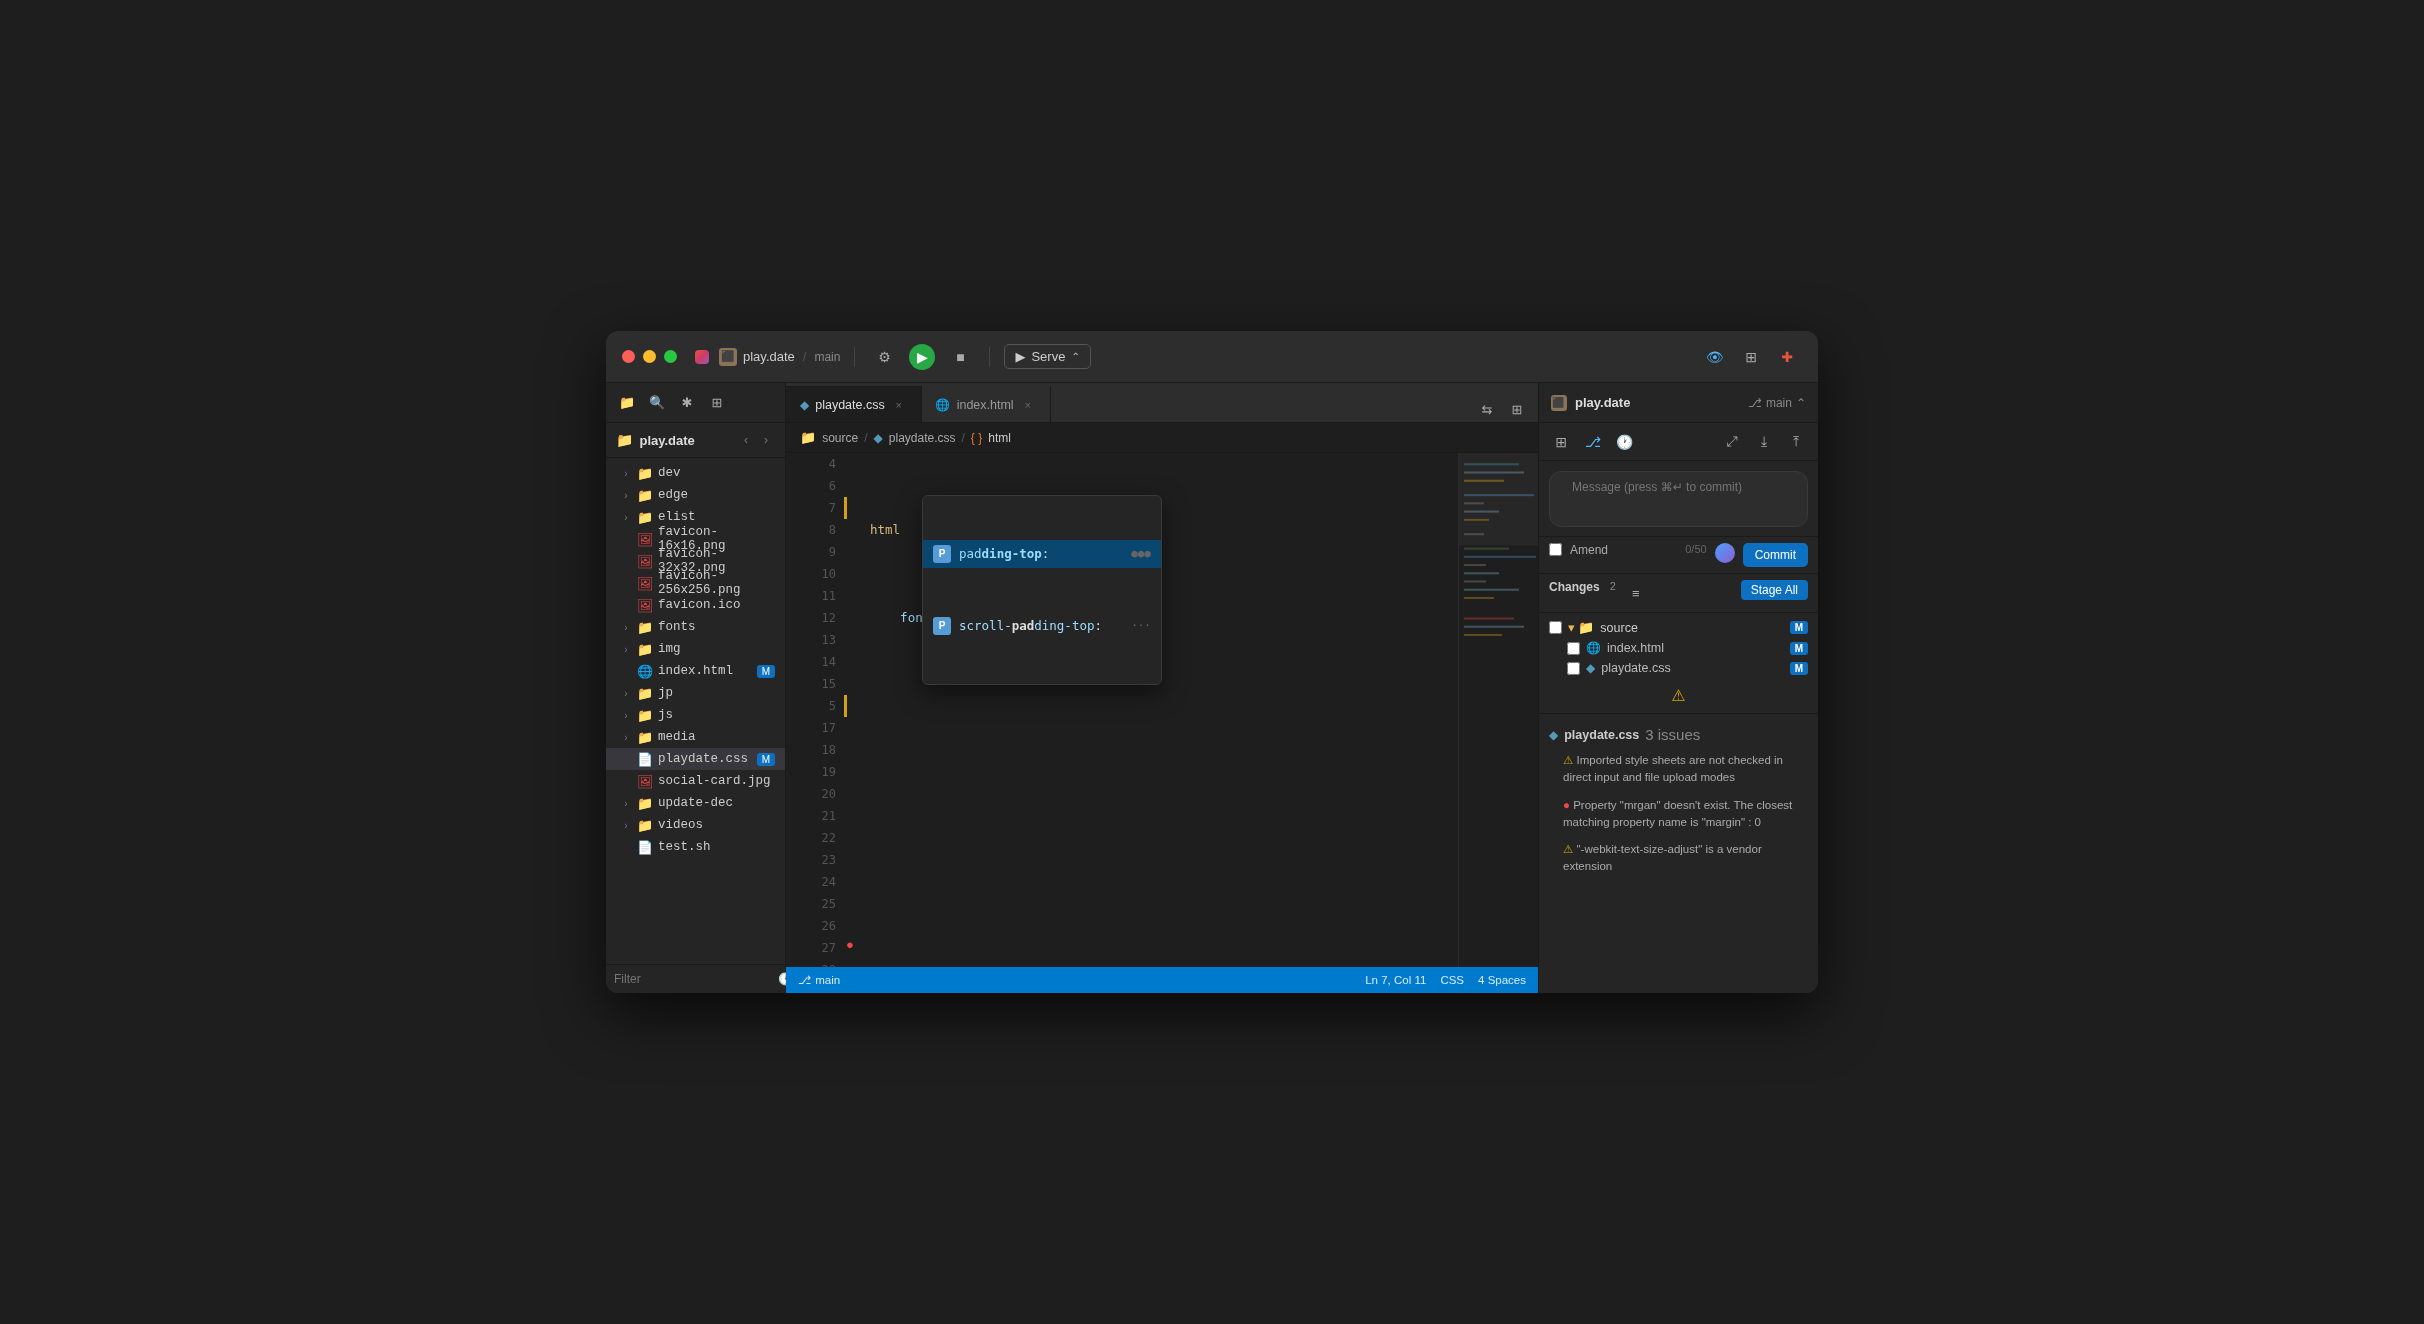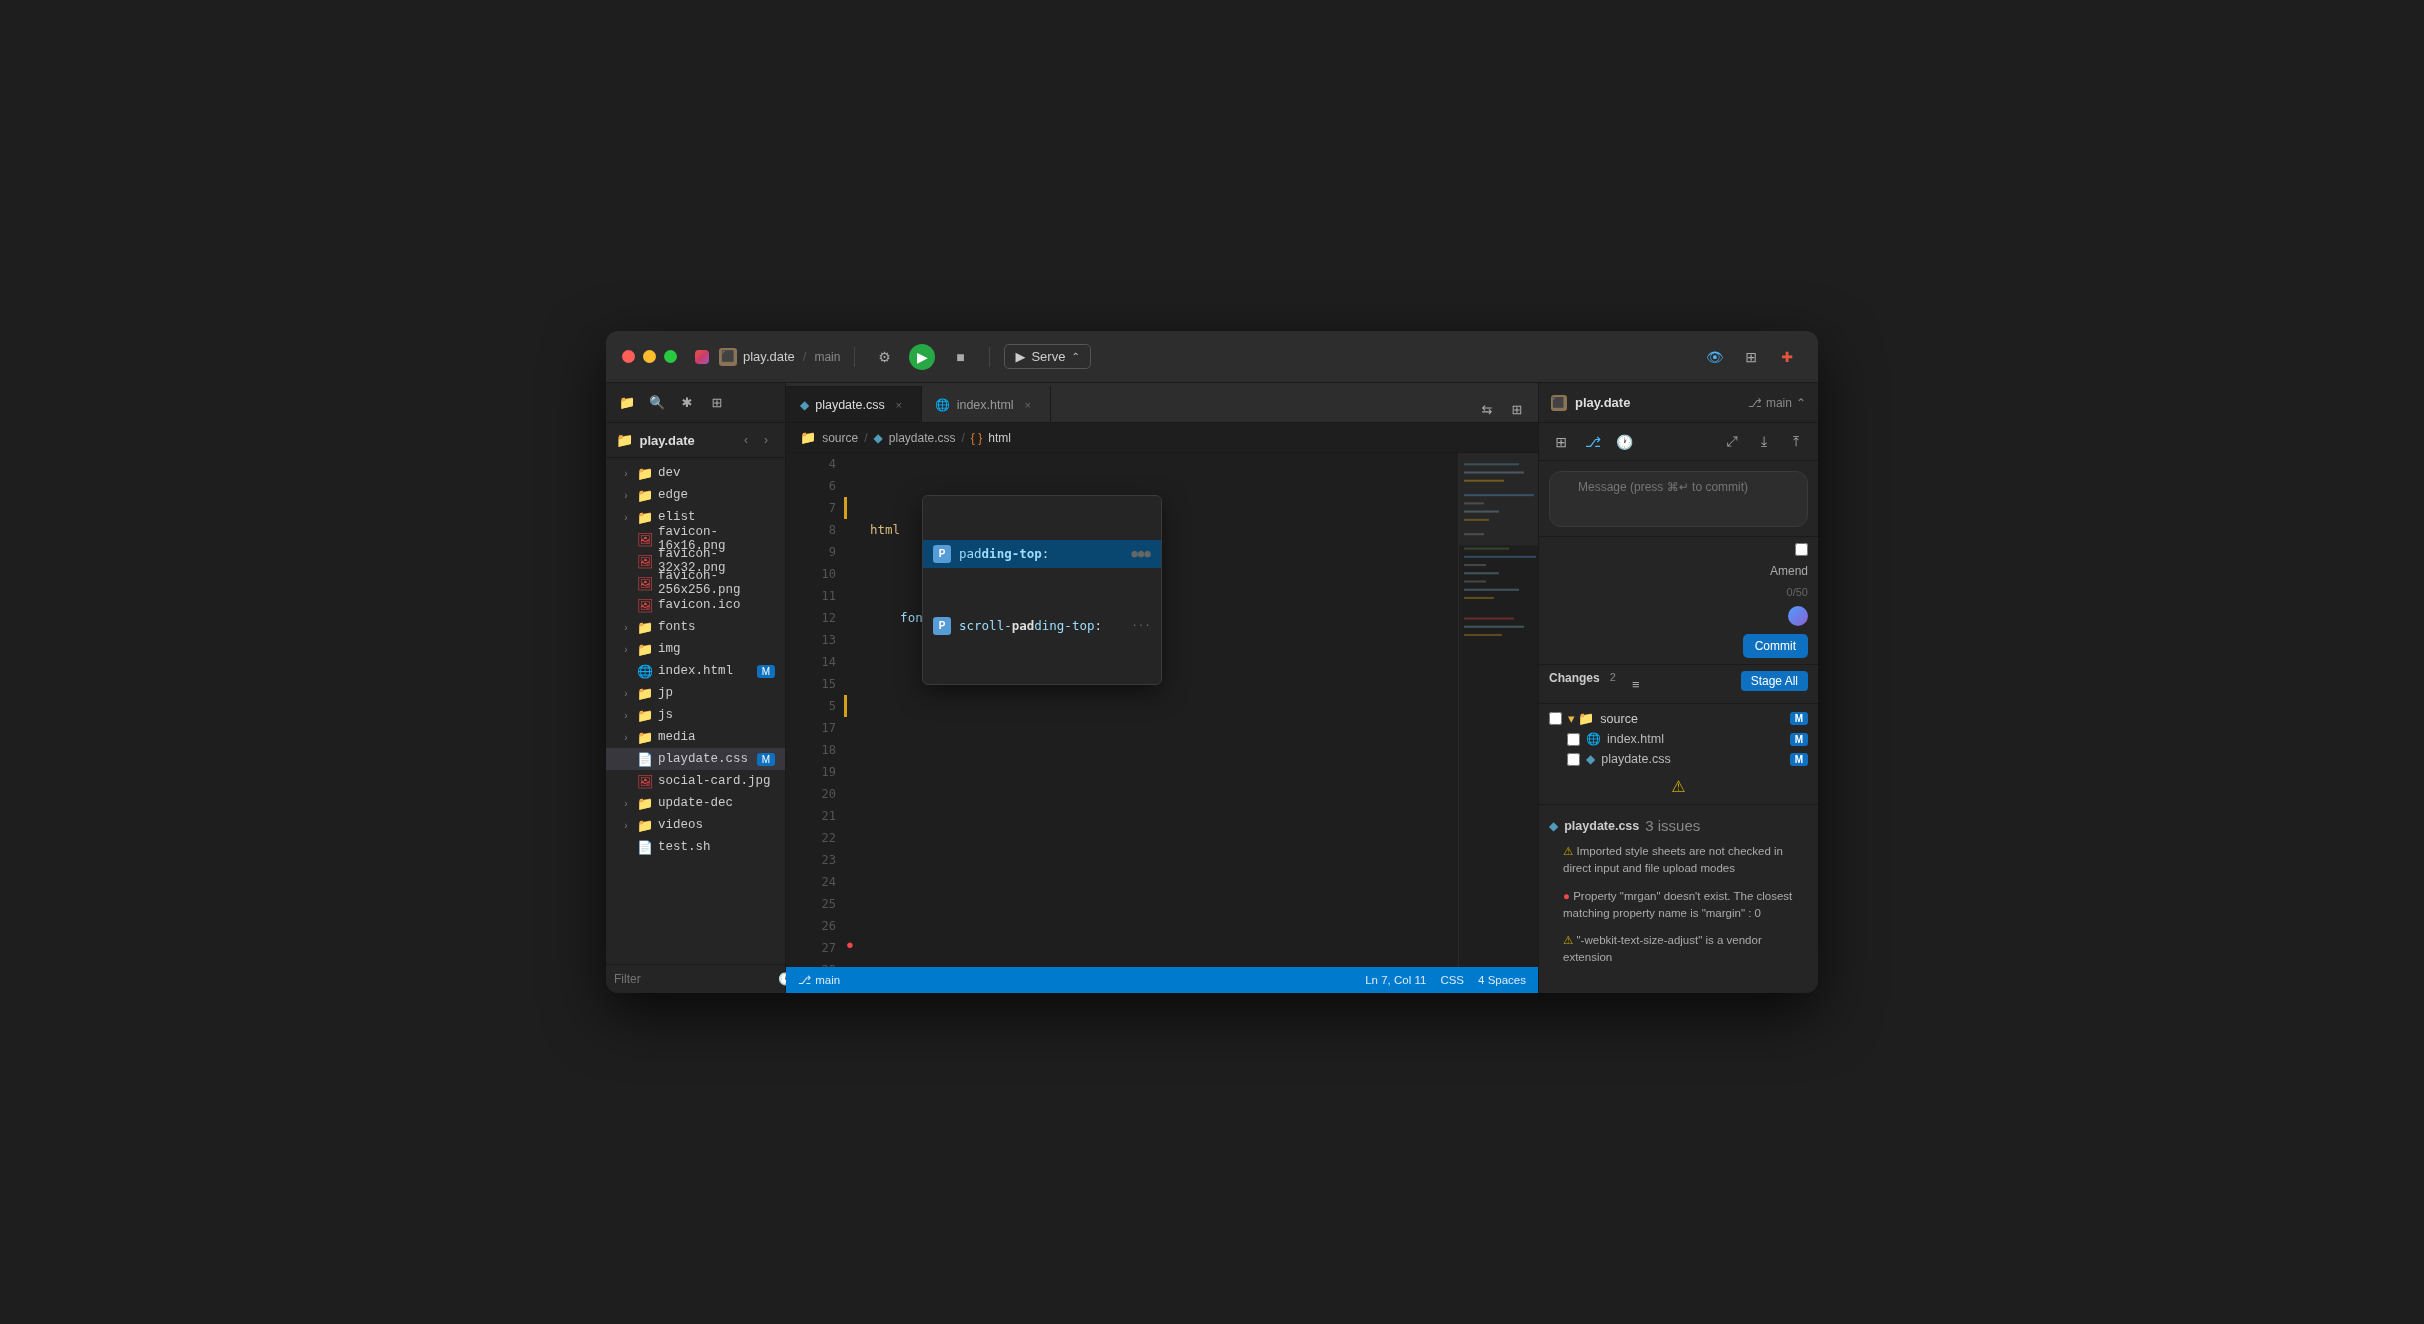--- a/index.html
+++ b/index.html
@@ -489,33 +489,32 @@
       padding: 10px 10px 6px;
       border-bottom: 1px solid #1a1a1a;
     }
     .rp-commit-input {
       width: 100%;
       background: #2d2d2d;
       border: 1px solid #3a3a3a;
       border-radius: 12px;
       color: #888;
       font-size: 12px;
-      padding: 8px 28px;
+      padding: 8px 22px;
       resize: none;
       font-family: -apple-system, sans-serif;
       min-height: 56px;
       outline: none;
     }
     .rp-commit-footer {
       display: flex;
-      align-items: flex-end;
+      align-items: flex-start;
       padding: 6px 10px;
       gap: 8px;
       border-bottom: 1px solid #1a1a1a;
-      flex-direction: column;
     }
     .rp-amend-label {
       display: flex;
       align-items: center;
       gap: 5px;
       font-size: 12px;
       color: #aaa;
     }
     .rp-checkbox {
       width: 13px;

